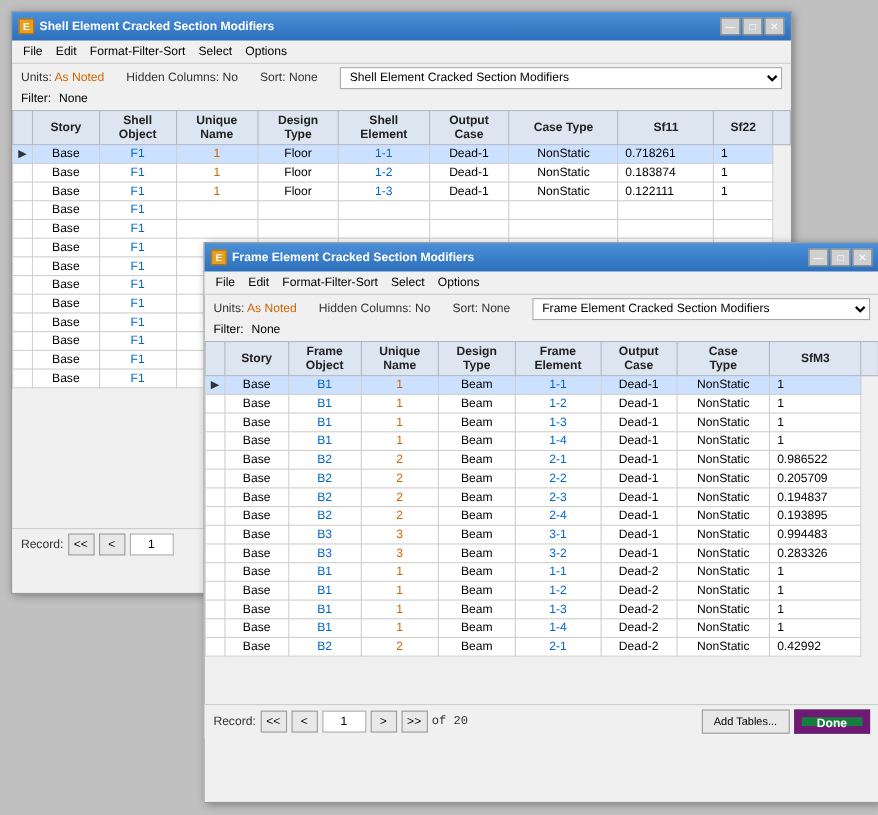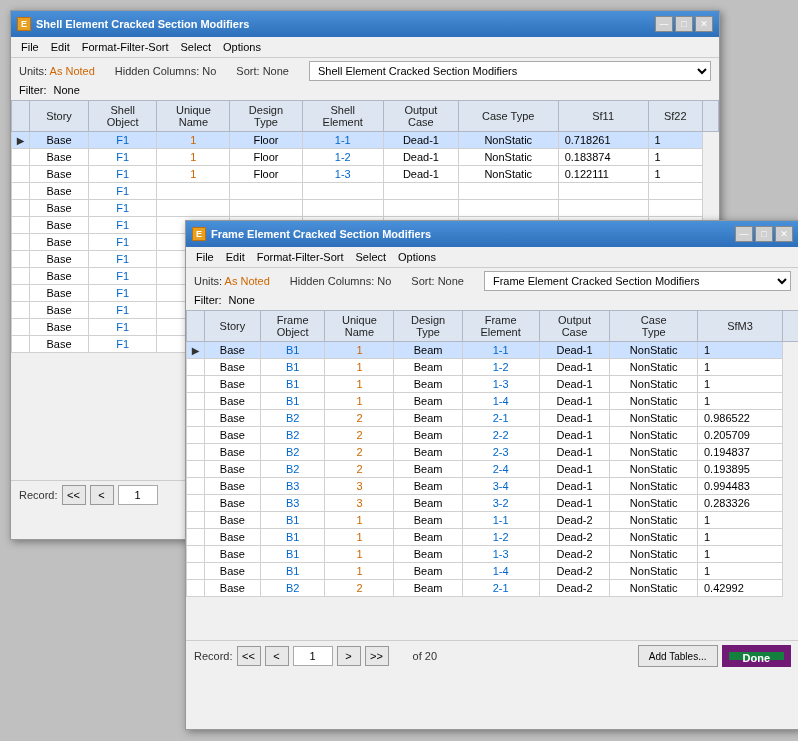--- a/index.html
+++ b/index.html
@@ -81,21 +81,21 @@
     }
     table {
       border-collapse: collapse;
       width: 100%;
       font-size: 11px;
     }
     th {
       background: #dde5f0;
       border: 1px solid #b0b8c8;
       padding: 3px 6px;
-      font-weight: normal;
+      font-weight: bold;
       color: #222;
       white-space: nowrap;
     }
     td {
       border: 1px solid #d0d0d0;
       padding: 2px 6px;
       text-align: center;
       background: white;
       white-space: nowrap;
     }
@@ -559,21 +559,21 @@
     <td>Dead-1</td>
     <td>NonStatic</td>
     <td class="num">0.193895</td>
   </tr>
           <tr>
     <td class="arrow-cell"><span class="row-arrow"></span></td>
     <td>Base</td>
     <td class="shell-link">B3</td>
     <td class="unique-num">3</td>
     <td>Beam</td>
-    <td class="shell-link">3-4</td>
+    <td class="shell-link">3-1</td>
     <td>Dead-1</td>
     <td>NonStatic</td>
     <td class="num">0.994483</td>
   </tr>
           <tr>
     <td class="arrow-cell"><span class="row-arrow"></span></td>
     <td>Base</td>
     <td class="shell-link">B3</td>
     <td class="unique-num">3</td>
     <td>Beam</td>
@@ -641,18 +641,18 @@
     </table>
   </div>
 
   <div class="record-bar">
     <span class="record-label">Record:</span>
     <button class="record-btn">&lt;&lt;</button>
     <button class="record-btn">&lt;</button>
     <div class="record-num">1</div>
     <button class="record-btn">&gt;</button>
     <button class="record-btn">&gt;&gt;</button>
-    <span class="record-label" style="margin-left:20px;">of 20</span>
+    <span class="record-label" style="margin-left:0;font-family:Liberation Mono, monospace;">of 20</span>
     <div class="spacer"></div>
     <button class="action-btn">Add Tables...</button>
     <button class="done-btn">Done</button>
   </div>
 </div>
 
 </body></html>

